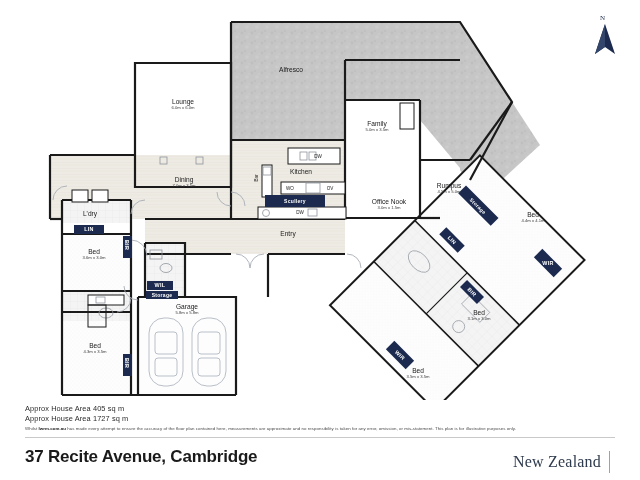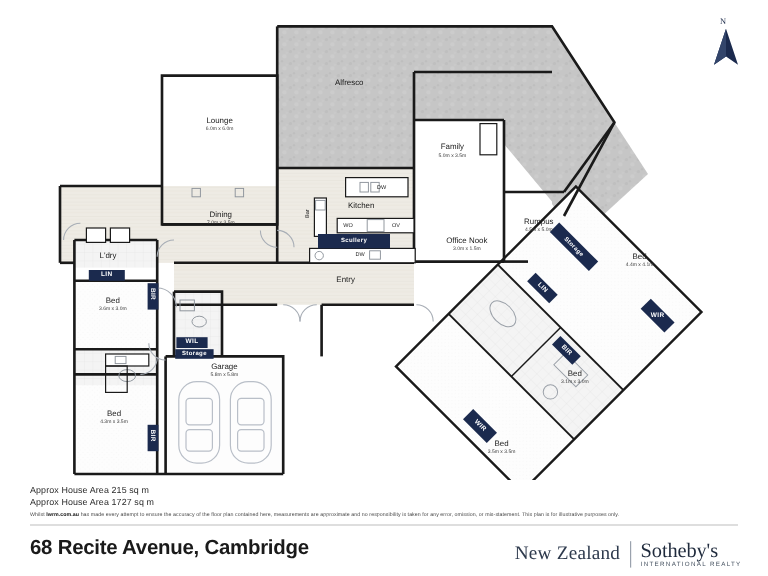--- a/index.html
+++ b/index.html
@@ -413,32 +413,28 @@
 
   <div id="compass">
     <span class="n-letter">N</span>
     <svg width="34" height="48" viewBox="0 0 34 48">
       <polygon points="17,10 27,40 17,33 7,40" fill="#1b2a4e"></polygon>
       <polygon points="17,10 17,33 7,40" fill="#33456b"></polygon>
     </svg>
   </div>
 
   <div id="footer-areas">
-    <div>Approx House Area 215 sq m</div>
+    <div>Approx House Area 405 sq m</div>
     <div>Approx House Area 1727 sq m</div>
   </div>
 
   <div id="disclaimer"><span>Whilst </span><b>lwrm.com.au</b><span> has made every attempt to ensure the accuracy of the floor plan contained here, measurements are approximate and no responsibility is taken for any error, omission, or mis-statement. This plan is for illustrative purposes only.</span></div>
 
   <div id="footer-rule"></div>
 
-  <div id="address-title">68 Recite Avenue, Cambridge</div>
+  <div id="address-title">37 Recite Avenue, Cambridge</div>
 
   <div id="brand">
     <div id="brand-region">New Zealand</div>
     <div id="brand-divider"></div>
-    <div id="brand-names">
-      <div id="brand-sothebys">Sotheby's</div>
-      <div id="brand-intl">INTERNATIONAL REALTY</div>
-    </div>
   </div>
 
 </div>
 
 </body></html>

